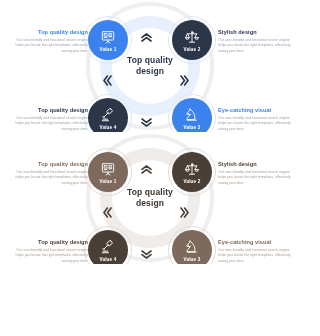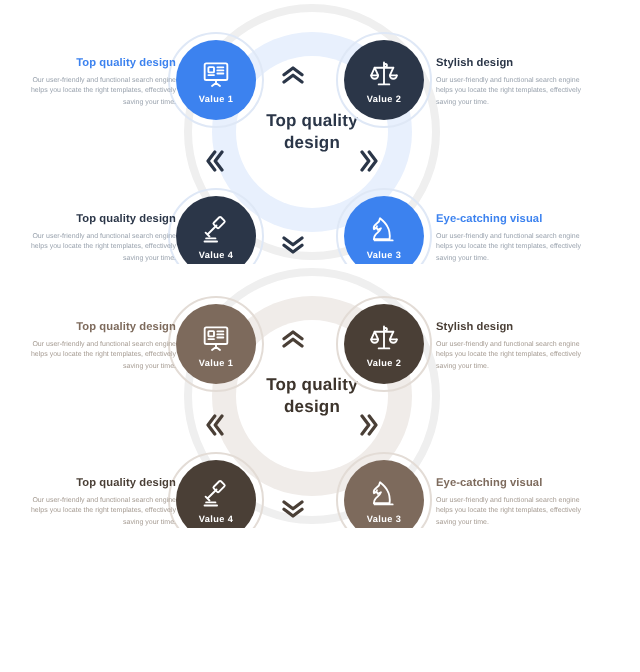--- a/index.html
+++ b/index.html
@@ -1,18 +1,18 @@
 <!DOCTYPE html>
 <html><head>
 <meta charset="utf-8">
 <style>
   html,body{margin:0;padding:0;background:#ffffff;}
   body{width:300px;height:336px;font-family:"Liberation Sans",sans-serif;overflow:hidden;}
 
-  .panel{position:relative;width:300px;height:132px;overflow:hidden;background:#ffffff;padding-left:12px;}
+  .panel{position:relative;width:300px;height:132px;overflow:hidden;background:#ffffff;}
   .panel.alt{background:#ffffff;}
   .divider{position:absolute;left:0;top:167px;width:300px;height:1px;background:#e6e6e6;}
 
   
   .rings{position:absolute;left:50%;top:50%;transform:translate(-50%,-50%);width:128px;height:128px;}
   .ring-outer{position:absolute;left:0;top:0;width:128px;height:128px;border-radius:50%;
               border:4px solid #efefef;box-sizing:border-box;}
   .ring-inner{position:absolute;left:14px;top:14px;width:100px;height:100px;border-radius:50%;
               background:#e8f0fd;box-sizing:border-box;}
   .panel.alt .ring-inner{background:#f0ece9;}

